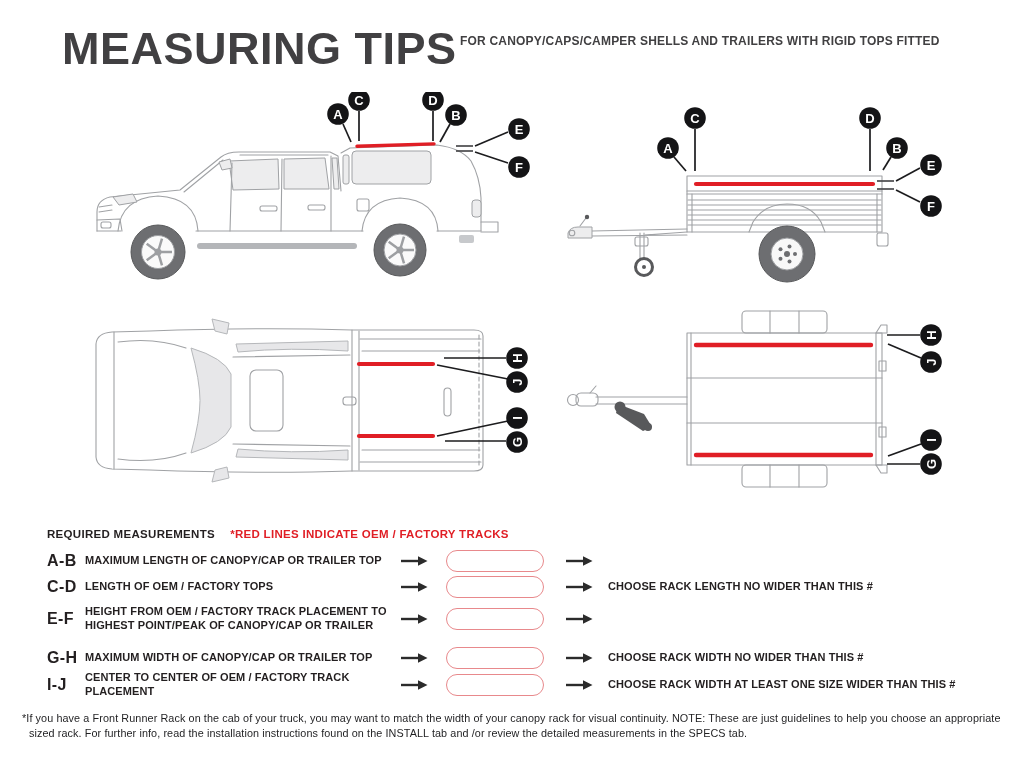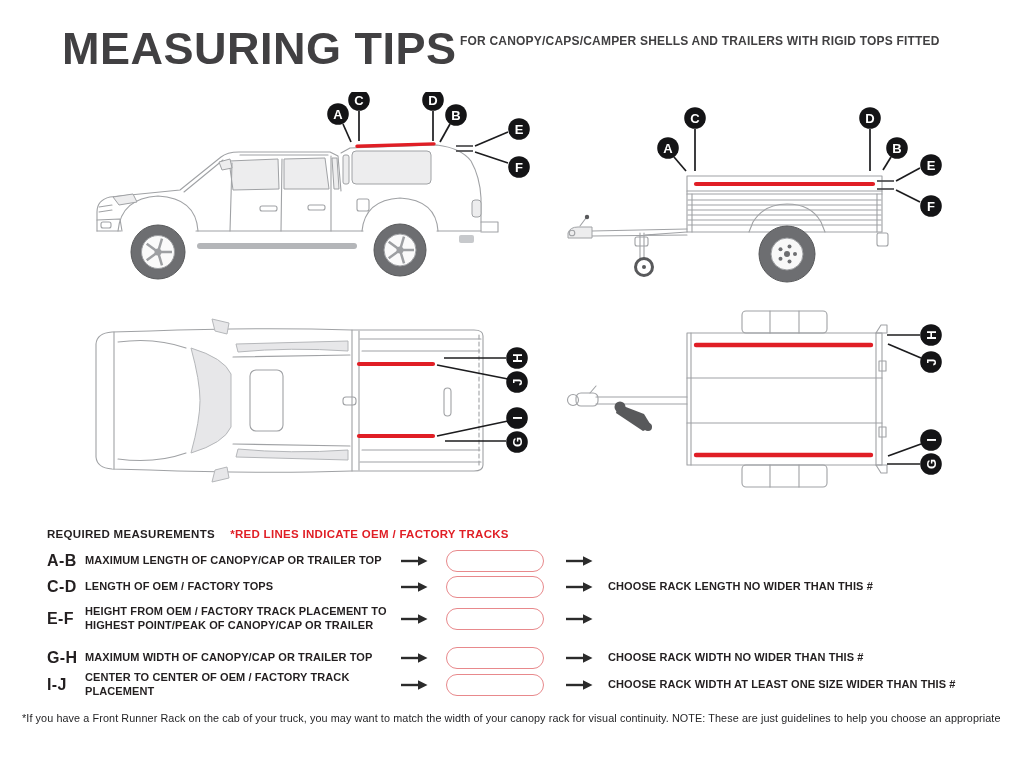--- a/index.html
+++ b/index.html
@@ -367,15 +367,16 @@
             <polygon points="18,1.2 27.5,6 18,10.8" fill="#2b2b2b"></polygon>
           </svg>
         </div>
       <div class="result">CHOOSE RACK WIDTH AT LEAST ONE SIZE WIDER THAN THIS #</div>
     </div>
 
   </div>
 
   <div class="abs footnote">
     <div class="l1">*If you have a Front Runner Rack on the cab of your truck, you may want to match the width of your canopy rack for visual continuity. NOTE: These are just guidelines to help you choose an appropriate</div>
+    <div class="l2">sized rack. For further info, read the installation instructions found on the INSTALL tab and /or review the detailed measurements in the SPECS tab.</div>
   </div>
 
 </div>
 
 </body></html>

